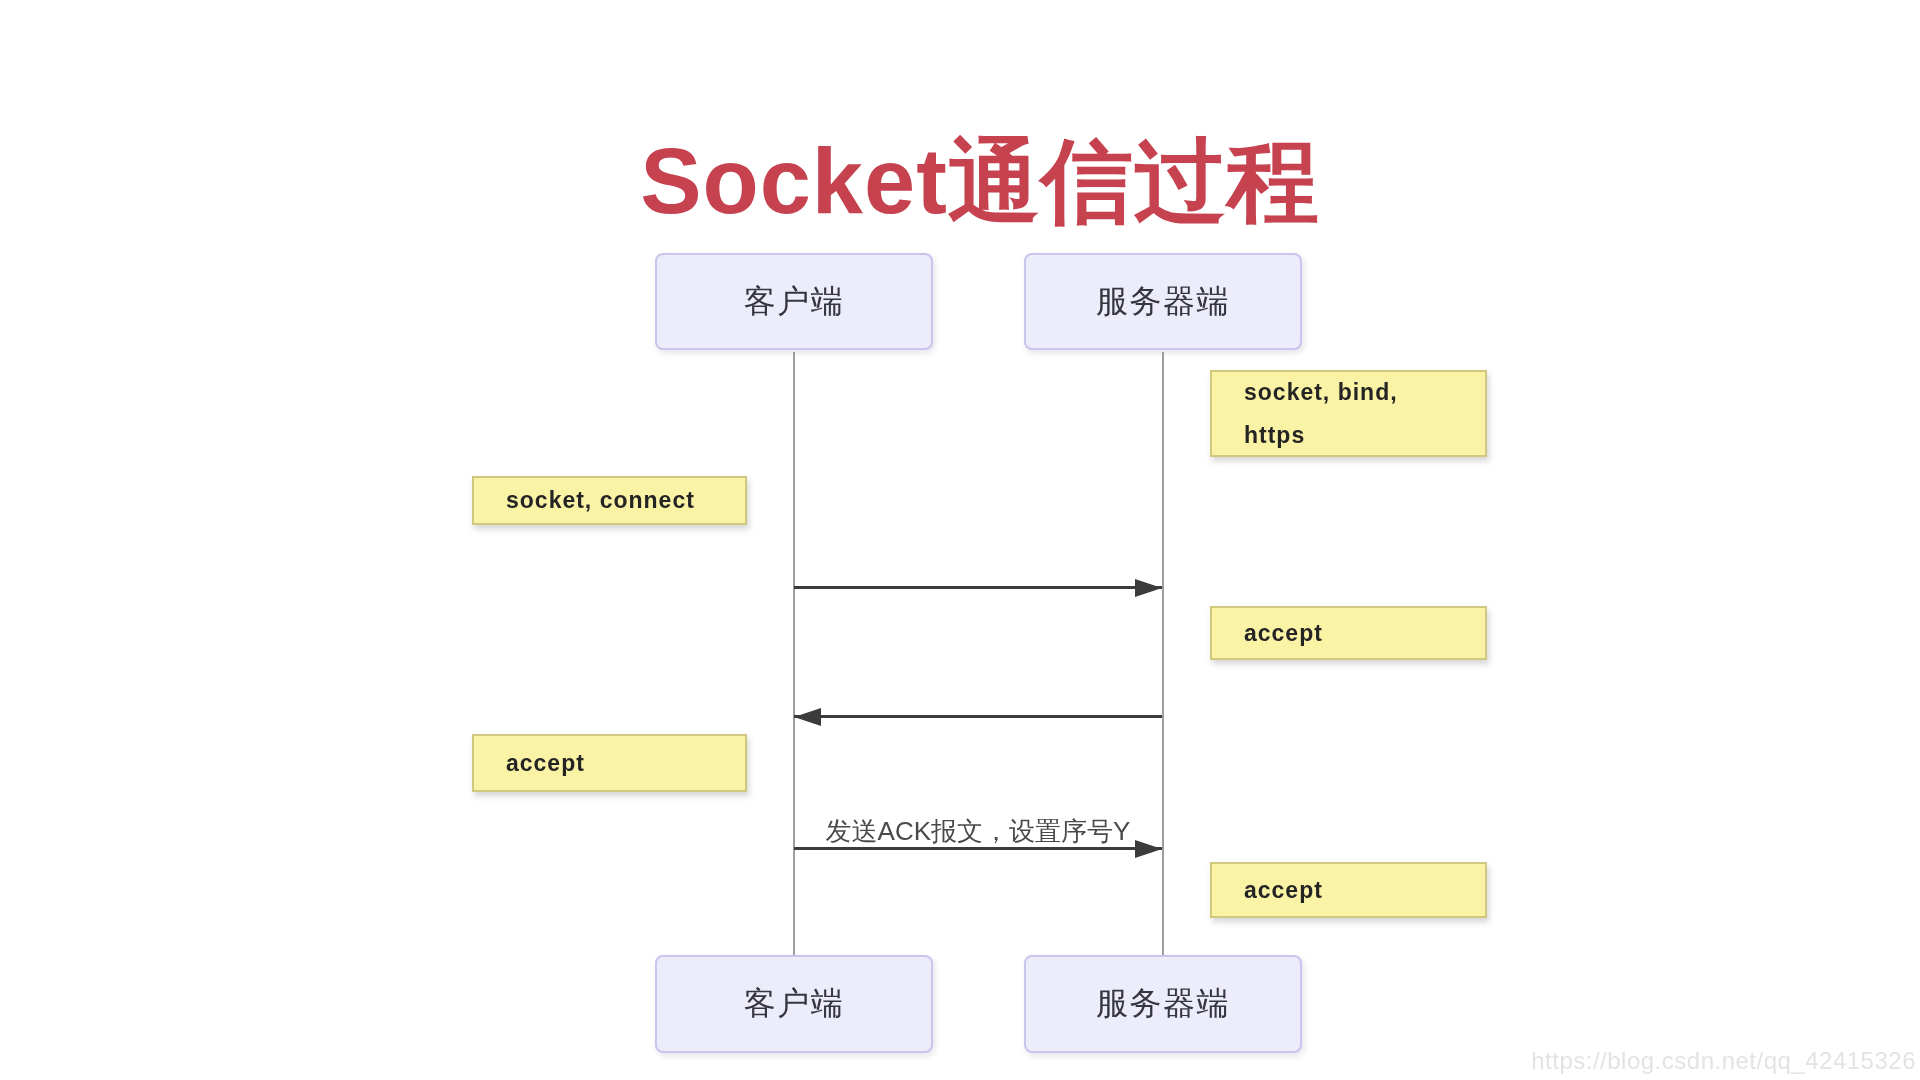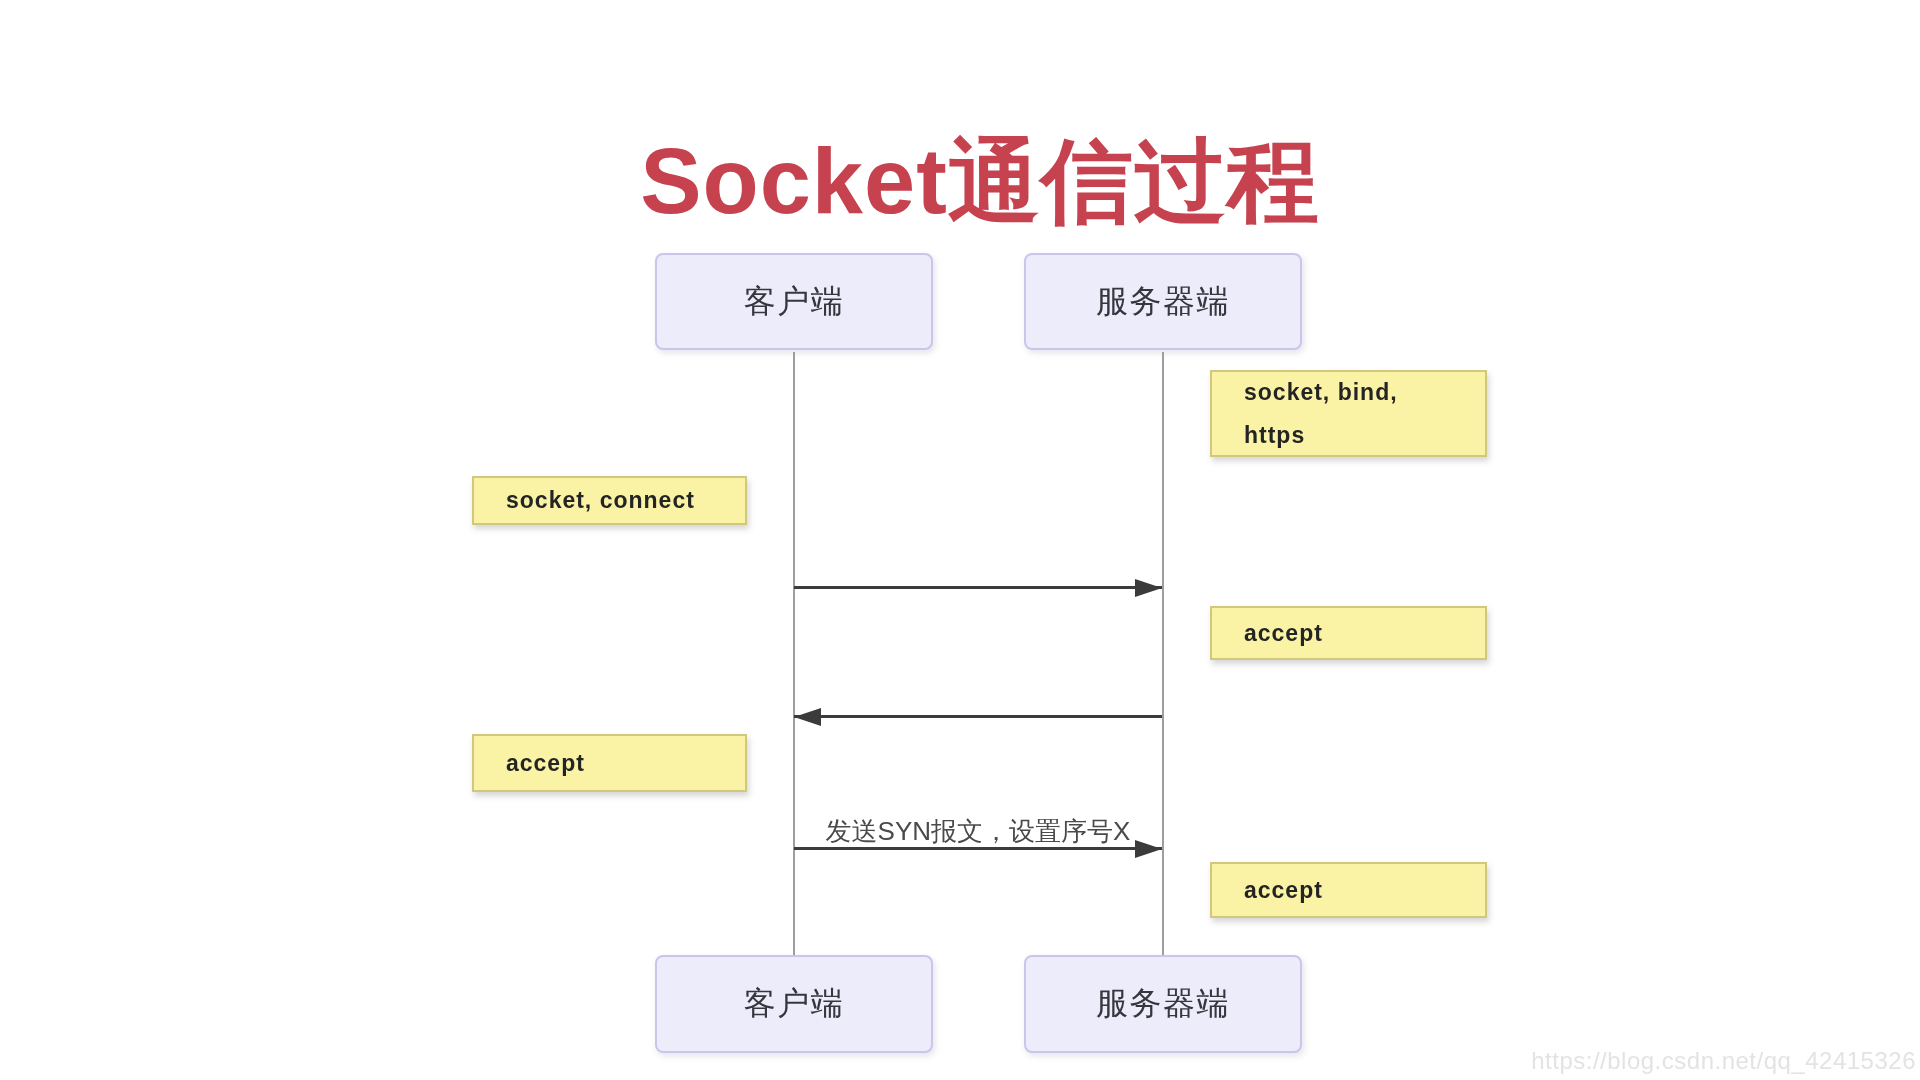--- a/index.html
+++ b/index.html
@@ -142,21 +142,21 @@
   <div class="note" id="note-accept-2">
     <div>accept</div>
   </div>
 
   <div class="msg-line" id="line-1"></div>
   <div class="head right" id="head-1"></div>
 
   <div class="msg-line" id="line-2"></div>
   <div class="head left" id="head-2"></div>
 
-  <div class="msg-label" id="label-3">发送SYN报文，设置序号X</div>
+  <div class="msg-label" id="label-3">发送ACK报文，设置序号Y</div>
   <div class="msg-line" id="line-3"></div>
   <div class="head right" id="head-3"></div>
 
   <div class="actor" id="actor-bot-client">
     <span class="actor-label">客户端</span>
   </div>
   <div class="actor" id="actor-bot-server">
     <span class="actor-label">服务器端</span>
   </div>
 

